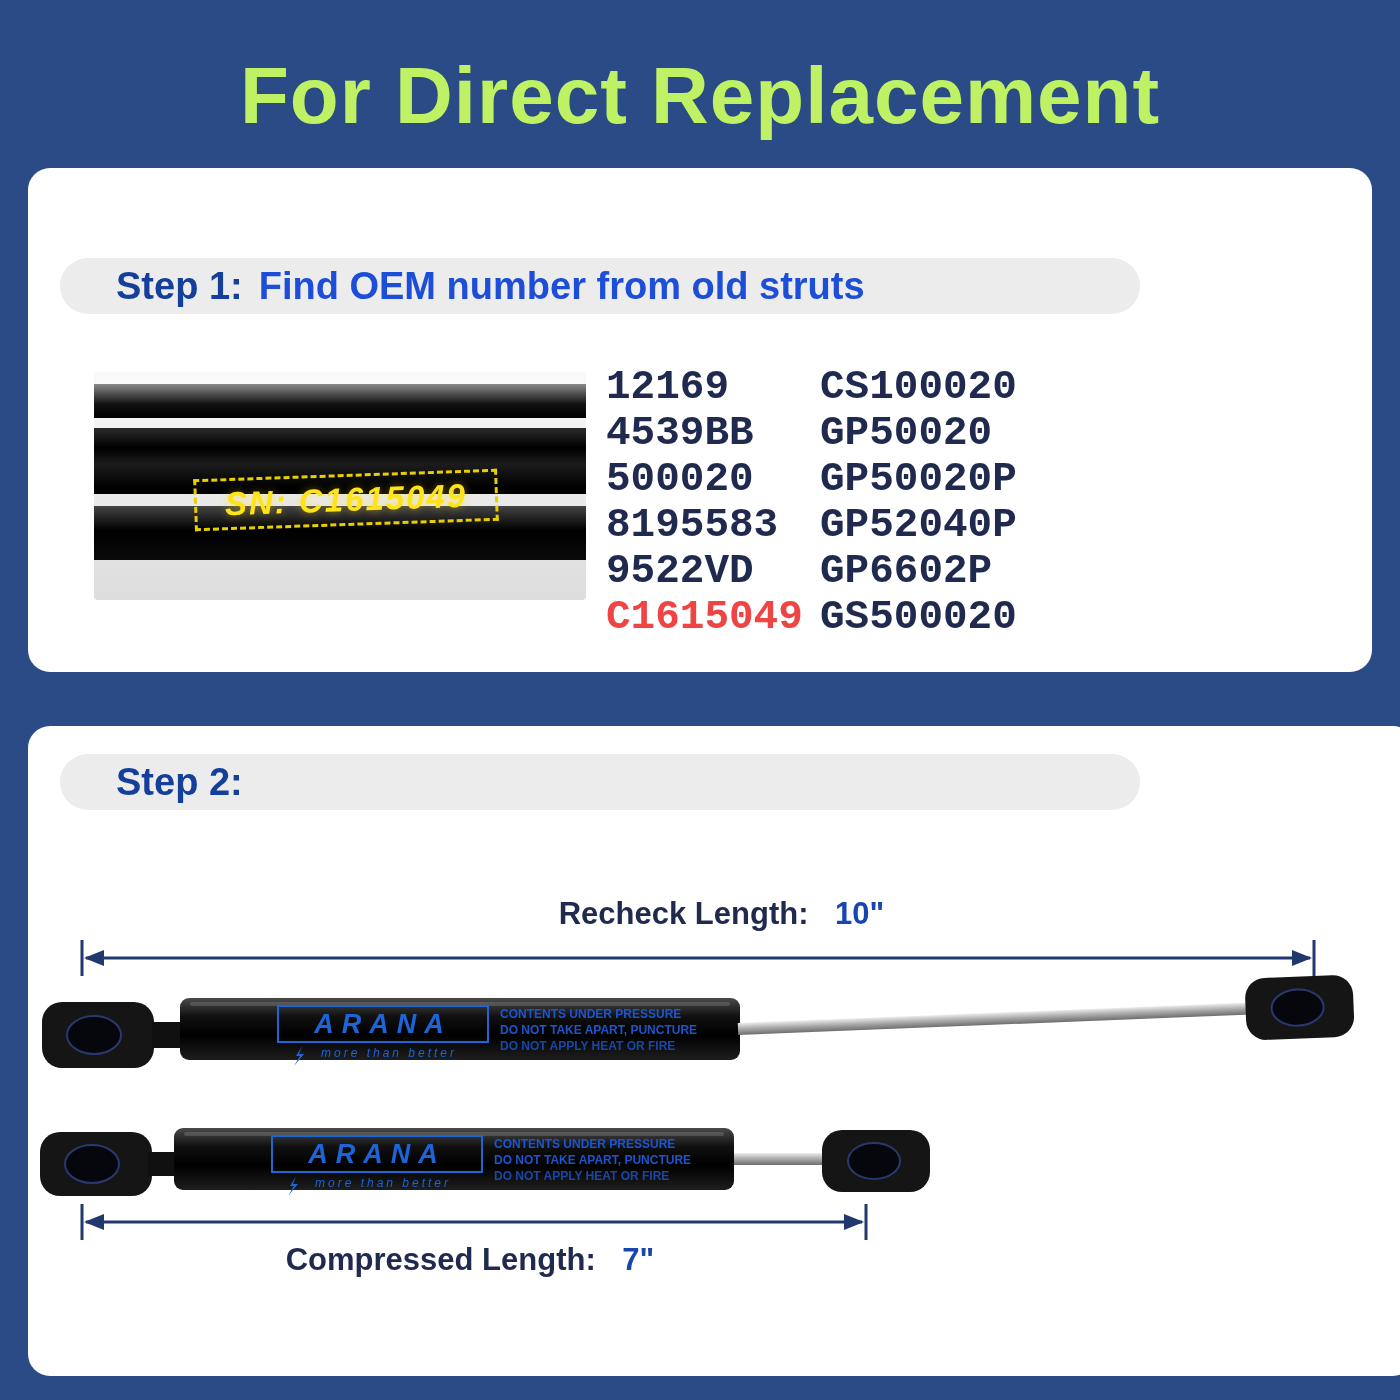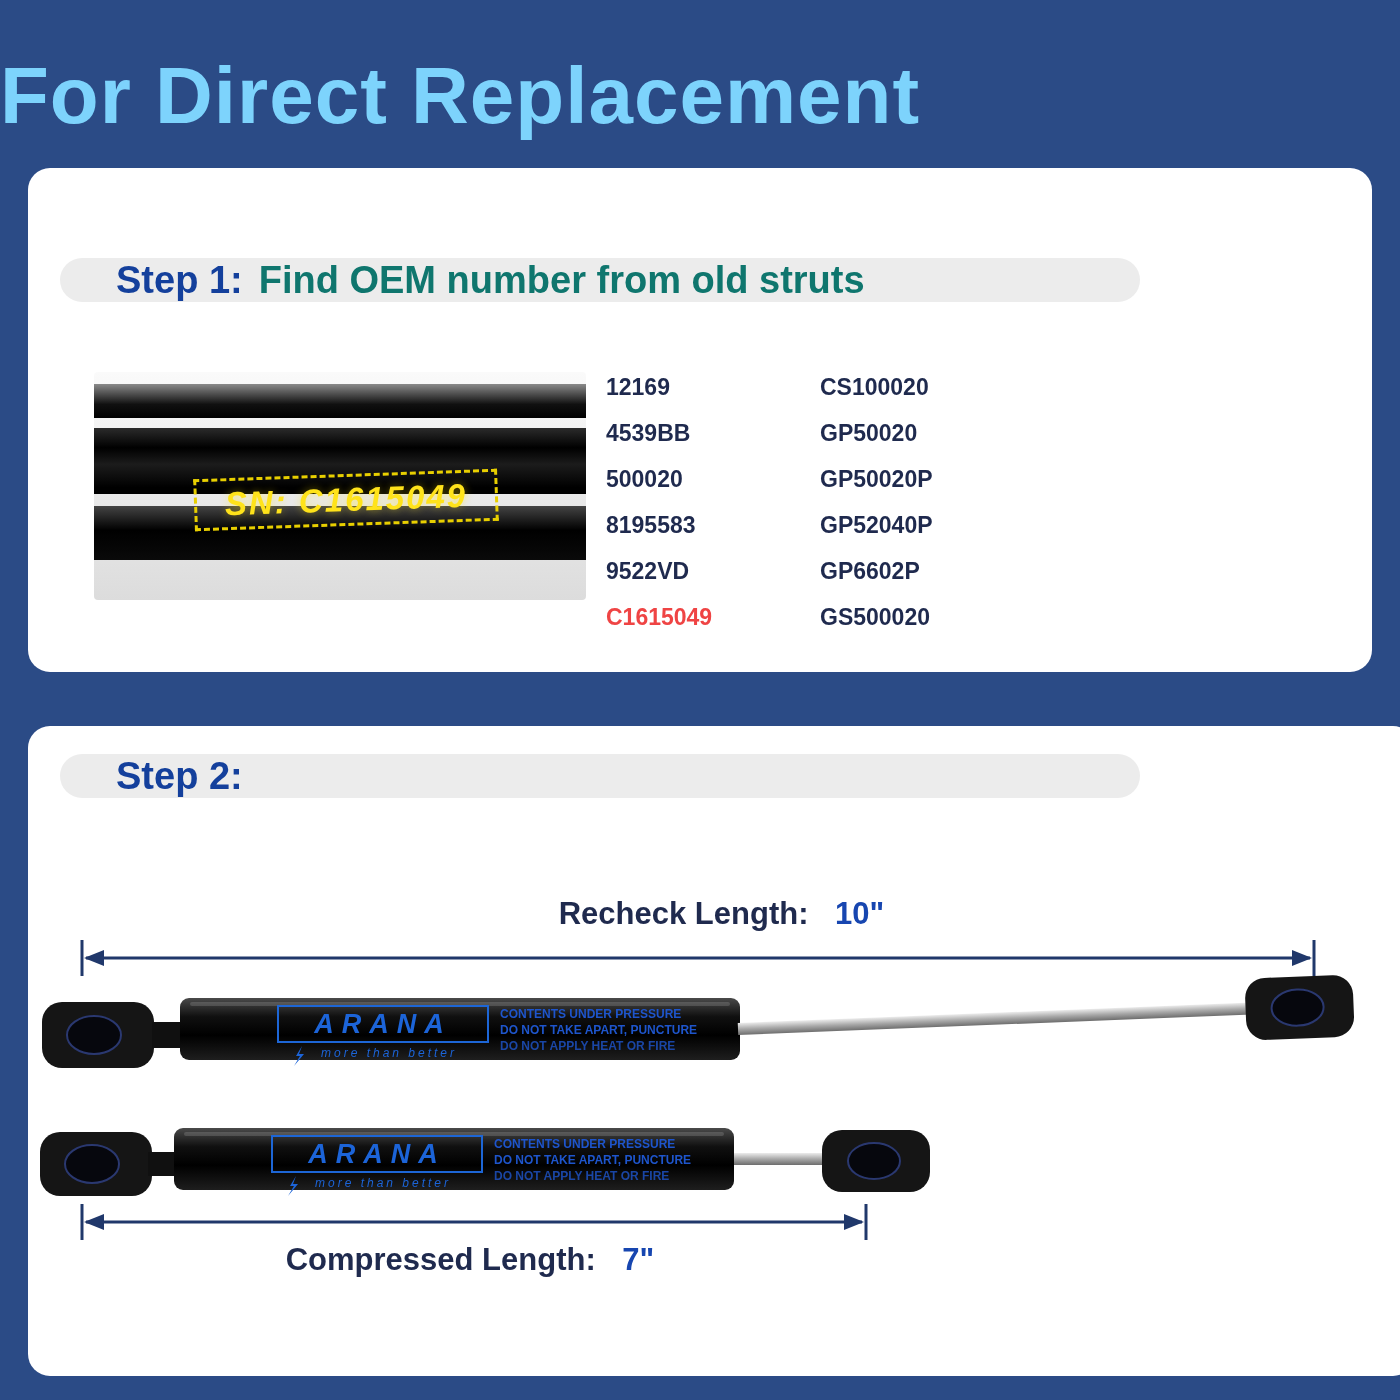--- a/index.html
+++ b/index.html
@@ -1,34 +1,34 @@
 <!DOCTYPE html>
 <html><head>
 <meta charset="utf-8">
 <style>
   html,body{margin:0;padding:0;background:#2b4b86;}
   .page{position:relative;width:1400px;height:1400px;background:#2b4b86;font-family:"Liberation Sans",sans-serif;overflow:hidden;}
-  .main-title{position:absolute;top:50px;left:0;width:100%;text-align:left;font-size:80px;font-weight:800;color:#7dd3fc;letter-spacing:1px;}
+  .main-title{position:absolute;top:50px;left:0;width:100%;text-align:center;font-size:80px;font-weight:800;color:#bef264;letter-spacing:1px;}
   .card{position:absolute;left:28px;width:1344px;background:#ffffff;border-radius:22px;}
   .card1{top:168px;height:504px;}
   .card2{top:726px;height:650px;padding-left:43px;}
-  .step-bar{position:absolute;left:32px;width:1080px;height:44px;background:#ececec;border-radius:32px;display:flex;align-items:center;padding-left:56px;box-sizing:border-box;}
+  .step-bar{position:absolute;left:32px;width:1080px;height:56px;background:#ececec;border-radius:32px;display:flex;align-items:center;padding-left:56px;box-sizing:border-box;}
   .card1 .step-bar{top:90px;}
   .card2 .step-bar{top:28px;}
   .step-label{font-size:38px;font-weight:800;color:#14409c;margin-right:16px;white-space:nowrap;}
-  .step-title{font-size:38px;font-weight:600;color:#0f766e;white-space:nowrap;}
+  .step-title{font-size:38px;font-weight:600;color:#1d4ed8;white-space:nowrap;}
   
   .photo{position:absolute;left:66px;top:204px;width:492px;height:228px;border-radius:4px;overflow:hidden;background:linear-gradient(180deg,#fafafa,#dcdcdc);}
   .photo .bar{position:absolute;left:0;width:100%;}
   .bar1{top:12px;height:34px;background:linear-gradient(180deg,#8a8a8a,#101010 60%,#000000);}
   .bar2{top:56px;height:66px;background:linear-gradient(180deg,#2b2b2b,#000000 30%,#1c1c1c 55%,#000000 90%);}
   .bar3{top:134px;height:54px;background:linear-gradient(180deg,#444444,#000000 45%,#0a0a0a);}
   .sn-box{position:absolute;left:100px;top:102px;width:304px;height:52px;border:3px dashed #e8cf00;display:flex;align-items:center;justify-content:center;font-size:33px;font-weight:800;font-style:italic;color:#ffe31a;letter-spacing:2px;transform:rotate(-2deg);text-shadow:0 0 8px rgba(255,225,0,.45);box-sizing:border-box;}
   
-  .oem-col{position:absolute;top:196px;font-size:23px;font-weight:700;color:#1f2a4e;}
+  .oem-col{position:absolute;top:196px;font-size:41px;font-weight:700;color:#1f2a4e;font-family:Liberation Mono, monospace;}
   .oem-col .oem{height:46px;line-height:46px;}
   .col1{left:578px;}
   .col2{left:792px;}
   .col3{left:1030px;}
   .oem-red{color:#ef4444;}
   
   .dim-label-row{position:absolute;text-align:center;font-size:31px;font-weight:700;color:#1f2a4e;white-space:nowrap;}
   .extended-label-row{top:170px;left:0;width:100%;}
   .compressed-label-row{top:516px;left:0;width:884px;}
   .dim-value{color:#1746b0;margin-left:18px;}

